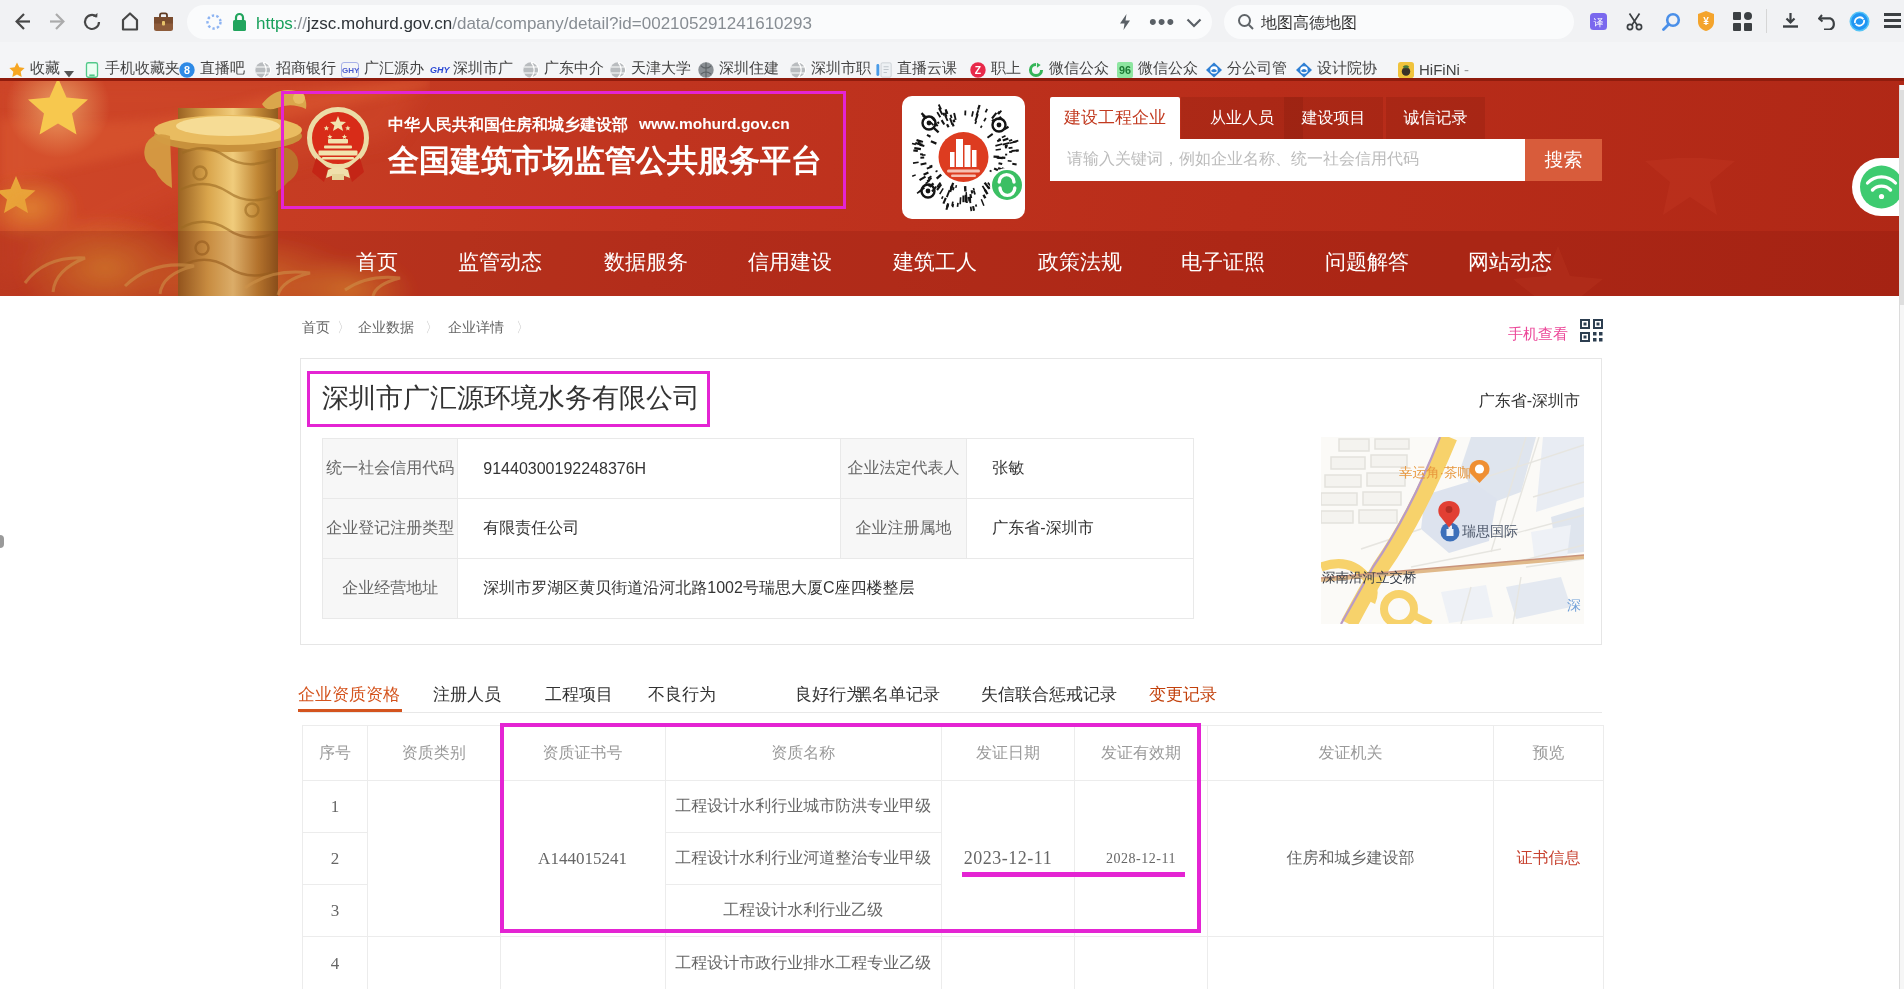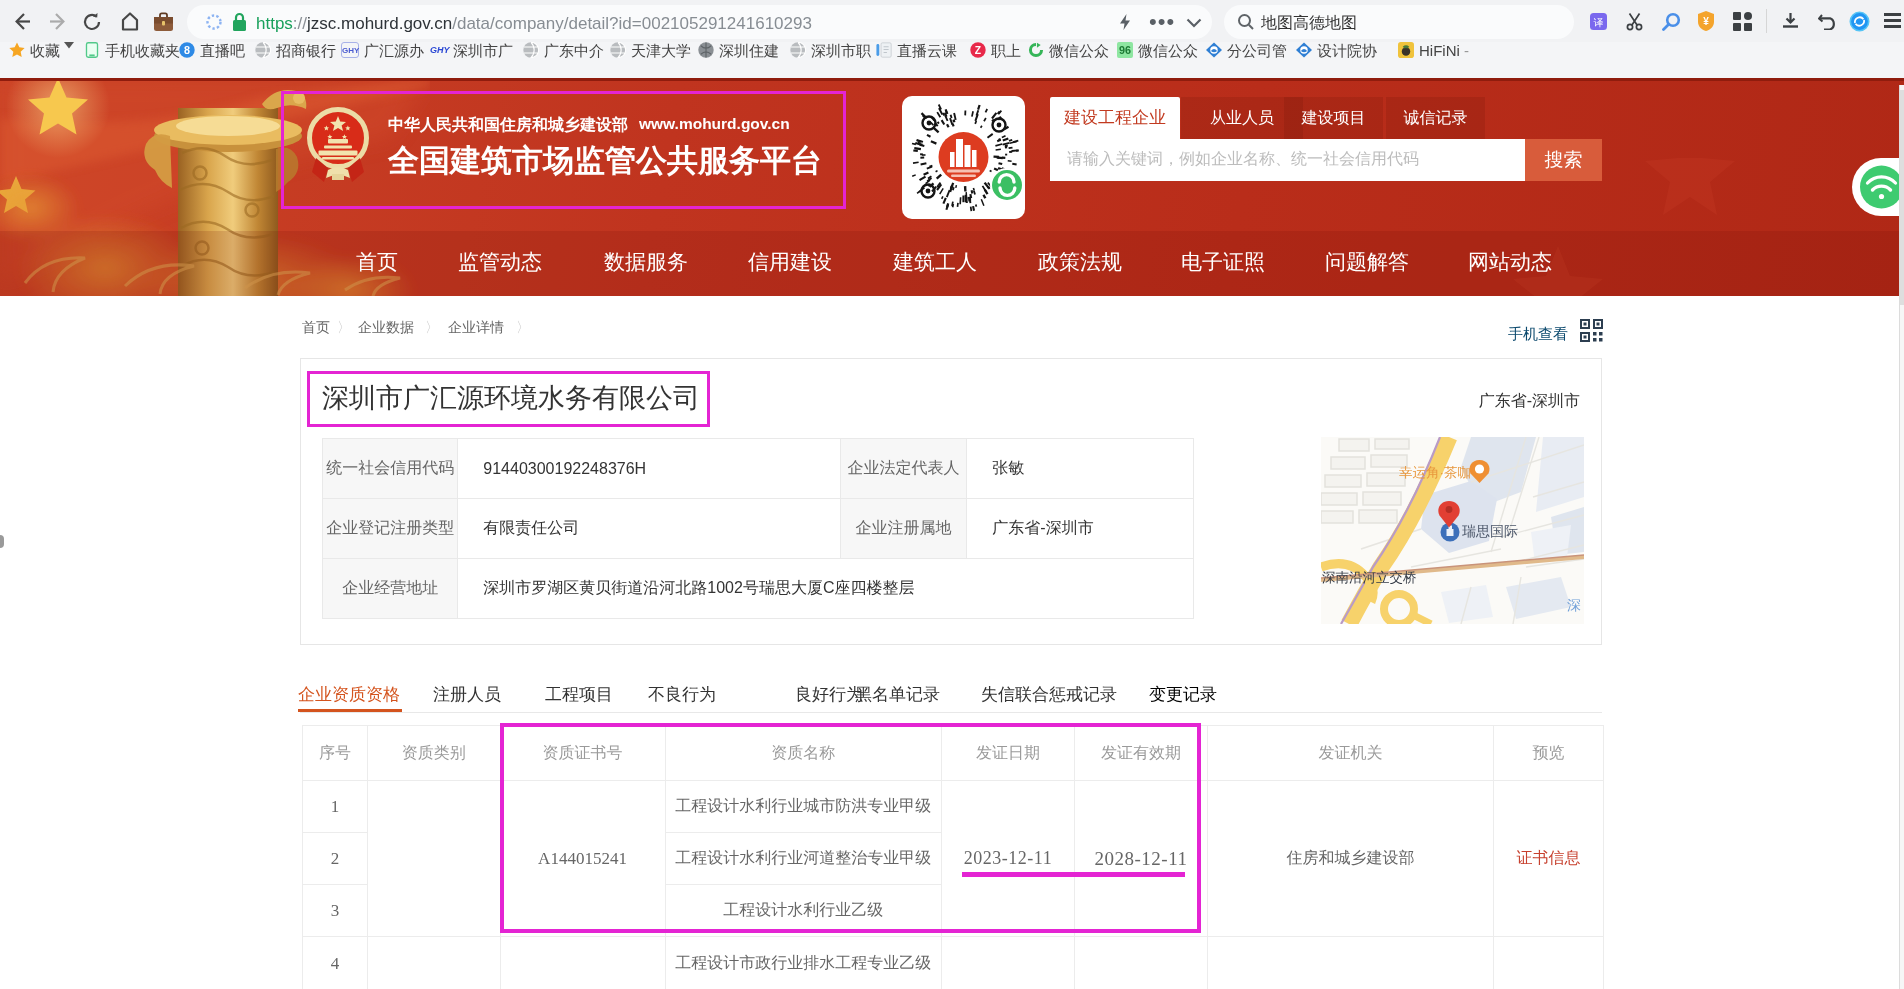--- a/index.html
+++ b/index.html
@@ -4,21 +4,21 @@
 <style>
   * { margin:0; padding:0; box-sizing:border-box; }
   html,body { width:1904px; height:989px; overflow:hidden; }
   body { font-family:"Liberation Sans",sans-serif; background:#fff; position:relative; }
   .abs { position:absolute; }
   .ser { font-family:"Liberation Serif",serif; }
   
   #toolbar { left:0; top:0; width:1904px; height:42px; background:#f1f2f4; }
   #bookmarks { left:0; top:42px; width:1904px; height:36px; background:#f4f5f7; }
   .pill { background:#fafbfc; border-radius:17px; position:absolute; }
-  .bm { position:absolute; top:0; height:36px; display:flex; align-items:flex-start; font-size:15px; color:#444; white-space:nowrap; }
+  .bm { position:absolute; top:0; height:36px; display:flex; align-items:flex-end; font-size:15px; color:#444; white-space:nowrap; }
   .bm svg, .bm .bicon { margin-right:5px; }
   .bicon { width:16px; height:16px; display:inline-block; }
   
   #header { left:0; top:78px; width:1904px; height:218px; background:linear-gradient(100deg,#cb4326 0%,#c0341f 35%,#b92d1a 65%,#b02816 100%); overflow:hidden; }
   #navband { position:absolute; left:0; top:153px; width:1904px; height:65px; background:rgba(110,12,6,0.16); }
   .navitem { position:absolute; top:0; height:65px; line-height:62px; color:#fff; font-size:21px; transform:translateX(-50%); white-space:nowrap; }
   #hdrtabs .tab { position:absolute; top:19px; height:42px; line-height:42px; text-align:center; color:#fff; font-size:16px; background:rgba(70,8,2,0.12); }
   
   .crumb { font-size:14px; color:#666; }
   .card { border:1px solid #e6e6e6; }
@@ -495,21 +495,21 @@
 <div class="abs crumb" style="left:337px; top:319px; color:#ccc;">〉</div>
 <div class="abs crumb" style="left:358px; top:319px;">企业数据</div>
 <div class="abs crumb" style="left:425px; top:319px; color:#ccc;">〉</div>
 <div class="abs crumb" style="left:448px; top:319px;">企业详情</div>
 <div class="abs crumb" style="left:516px; top:319px; color:#ccc;">〉</div>
 
 <div class="abs card" style="left:300px; top:358px; width:1302px; height:287px;"></div>
 <div class="abs" style="left:322px; top:380px; font-size:27px; color:#333;">深圳市广汇源环境水务有限公司</div>
 <div class="abs" style="left:1380px; top:391px; width:200px; text-align:right; font-size:16px; color:#333;">广东省-深圳市</div>
 
-<div class="abs" style="left:1508px; top:325px; font-size:15px; color:#0c4a6e;">手机查看</div>
+<div class="abs" style="left:1508px; top:325px; font-size:15px; color:#ec4899;">手机查看</div>
 <svg class="abs" style="left:1580px; top:319px;" width="23" height="23" viewBox="0 0 23 23">
   <g fill="none" stroke="#2c3e50" stroke-width="2">
       <rect x="1" y="1" width="8" height="8"></rect>
       <rect x="14" y="1" width="8" height="8"></rect>
       <rect x="1" y="14" width="8" height="8"></rect>
     </g>
   <g fill="#2c3e50">
       <rect x="3.5" y="3.5" width="3" height="3"></rect>
       <rect x="16.5" y="3.5" width="3" height="3"></rect>
       <rect x="3.5" y="16.5" width="3" height="3"></rect>
@@ -605,21 +605,21 @@
 
 <div class="abs" style="left:300px; top:712px; width:1302px; height:1px; background:#e8e8e8;"></div>
 <div class="abs" style="left:298px; top:683px; font-size:17px; color:#d4541e;">企业资质资格</div>
 <div class="abs" style="left:298px; top:709px; width:104px; height:3px; background:#d4541e;"></div>
 <div class="abs" style="left:433px; top:683px; font-size:17px; color:#333;">注册人员</div>
 <div class="abs" style="left:545px; top:683px; font-size:17px; color:#333;">工程项目</div>
 <div class="abs" style="left:648px; top:683px; font-size:17px; color:#333;">不良行为</div>
 <div class="abs" style="left:751px; top:683px; font-size:17px; color:#333;margin-left:44px;">良好行为</div>
 <div class="abs" style="left:855px; top:683px; font-size:17px; color:#333;">黑名单记录</div>
 <div class="abs" style="left:981px; top:683px; font-size:17px; color:#333;">失信联合惩戒记录</div>
-<div class="abs" style="left:1149px; top:683px; font-size:17px; color:#000000;">变更记录</div>
+<div class="abs" style="left:1149px; top:683px; font-size:17px; color:#c2410c;">变更记录</div>
 
 <table class="bt" style="left:302px; top:725px; width:1301px;">
   <colgroup>
     <col style="width:65px;">
       <col style="width:132.5px;">
       <col style="width:165px;">
       <col style="width:276.5px;">
       <col style="width:133px;">
       <col style="width:133px;">
       <col style="width:286px;">
@@ -635,21 +635,21 @@
         <td class="hd">发证有效期</td>
         <td class="hd">发证机关</td>
         <td class="hd">预览</td>
   </tr>
   <tr style="height:52px;">
     <td class="ser" style="font-size:17px;">1</td>
     <td rowspan="3"></td>
     <td rowspan="3" class="ser" style="font-size:17px;">A144015241</td>
     <td>工程设计水利行业城市防洪专业甲级</td>
     <td rowspan="3" class="ser" style="font-size:18px; letter-spacing:0.5px;">2023-12-11</td>
-    <td rowspan="3" class="ser" style="font-size:19px; letter-spacing:0.5px;">2028-12-11</td>
+    <td rowspan="3" class="ser" style="font-size:14px; letter-spacing:0.5px;">2028-12-11</td>
     <td rowspan="3">住房和城乡建设部</td>
     <td rowspan="3" style="color:#c7402e;">证书信息</td>
   </tr>
   <tr style="height:52px;">
     <td class="ser" style="font-size:17px;">2</td>
     <td>工程设计水利行业河道整治专业甲级</td>
   </tr>
   <tr style="height:52px;">
     <td class="ser" style="font-size:17px;">3</td>
     <td>工程设计水利行业乙级</td>

